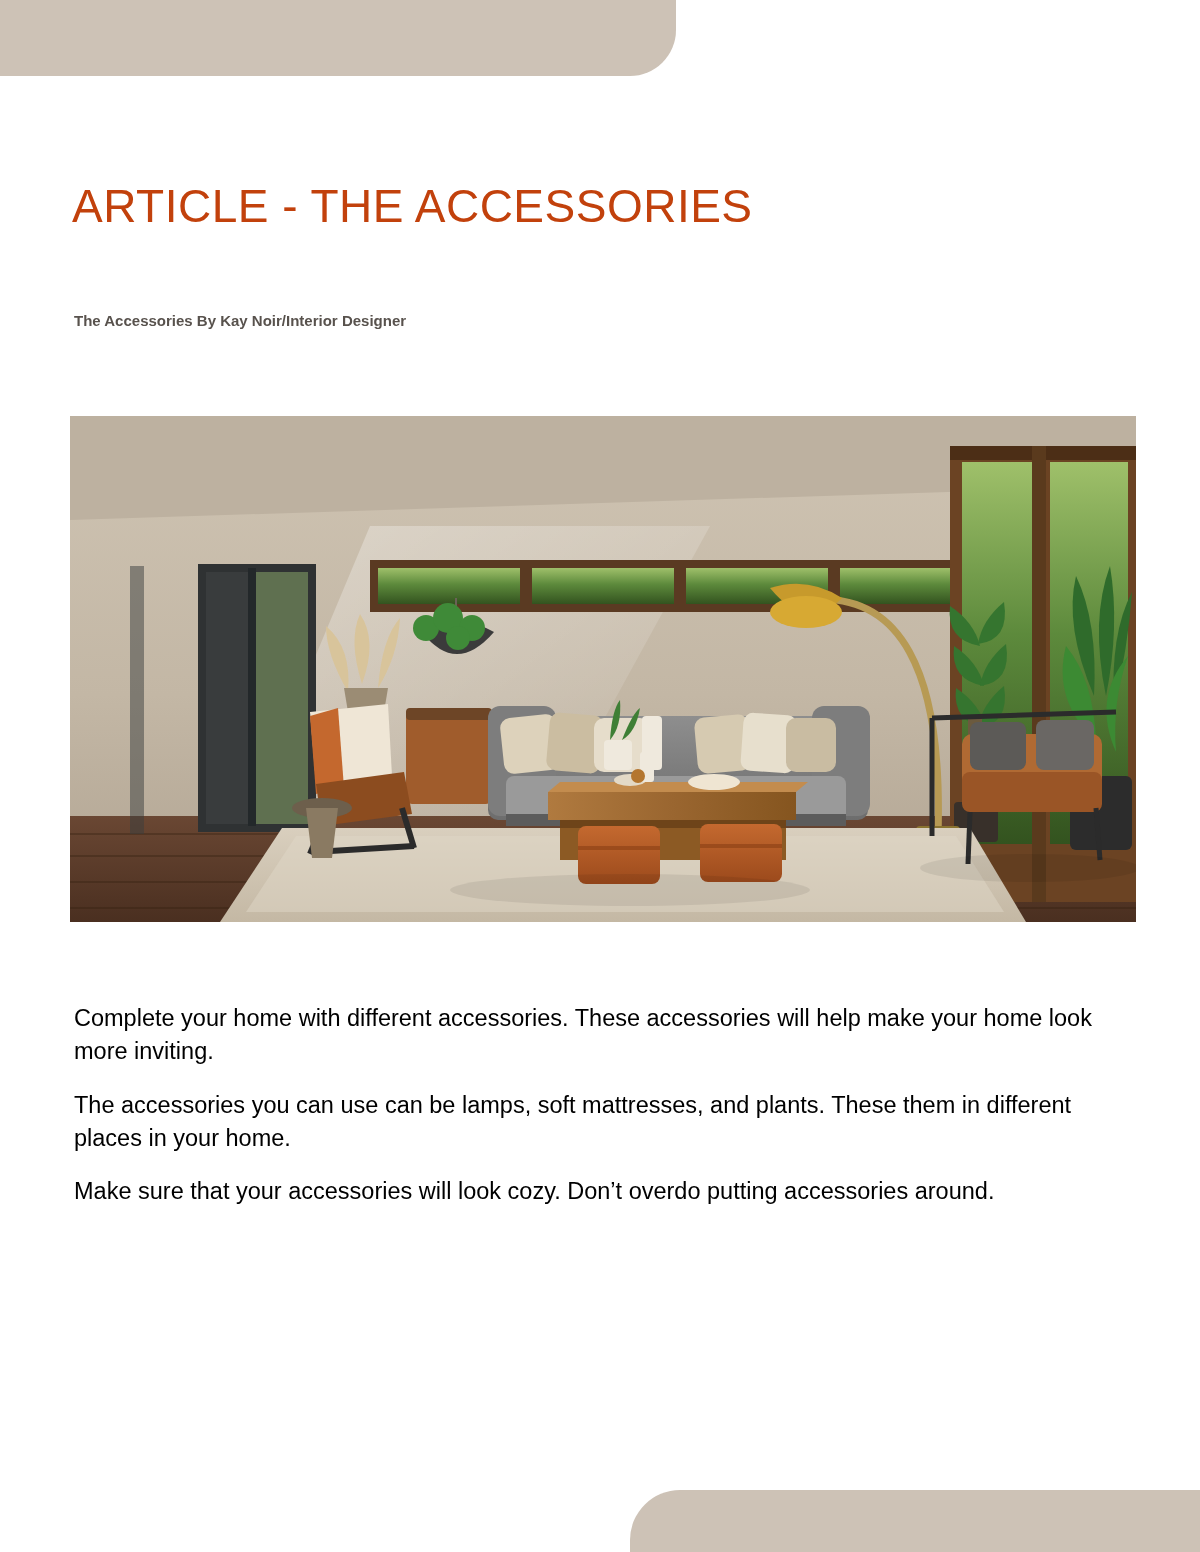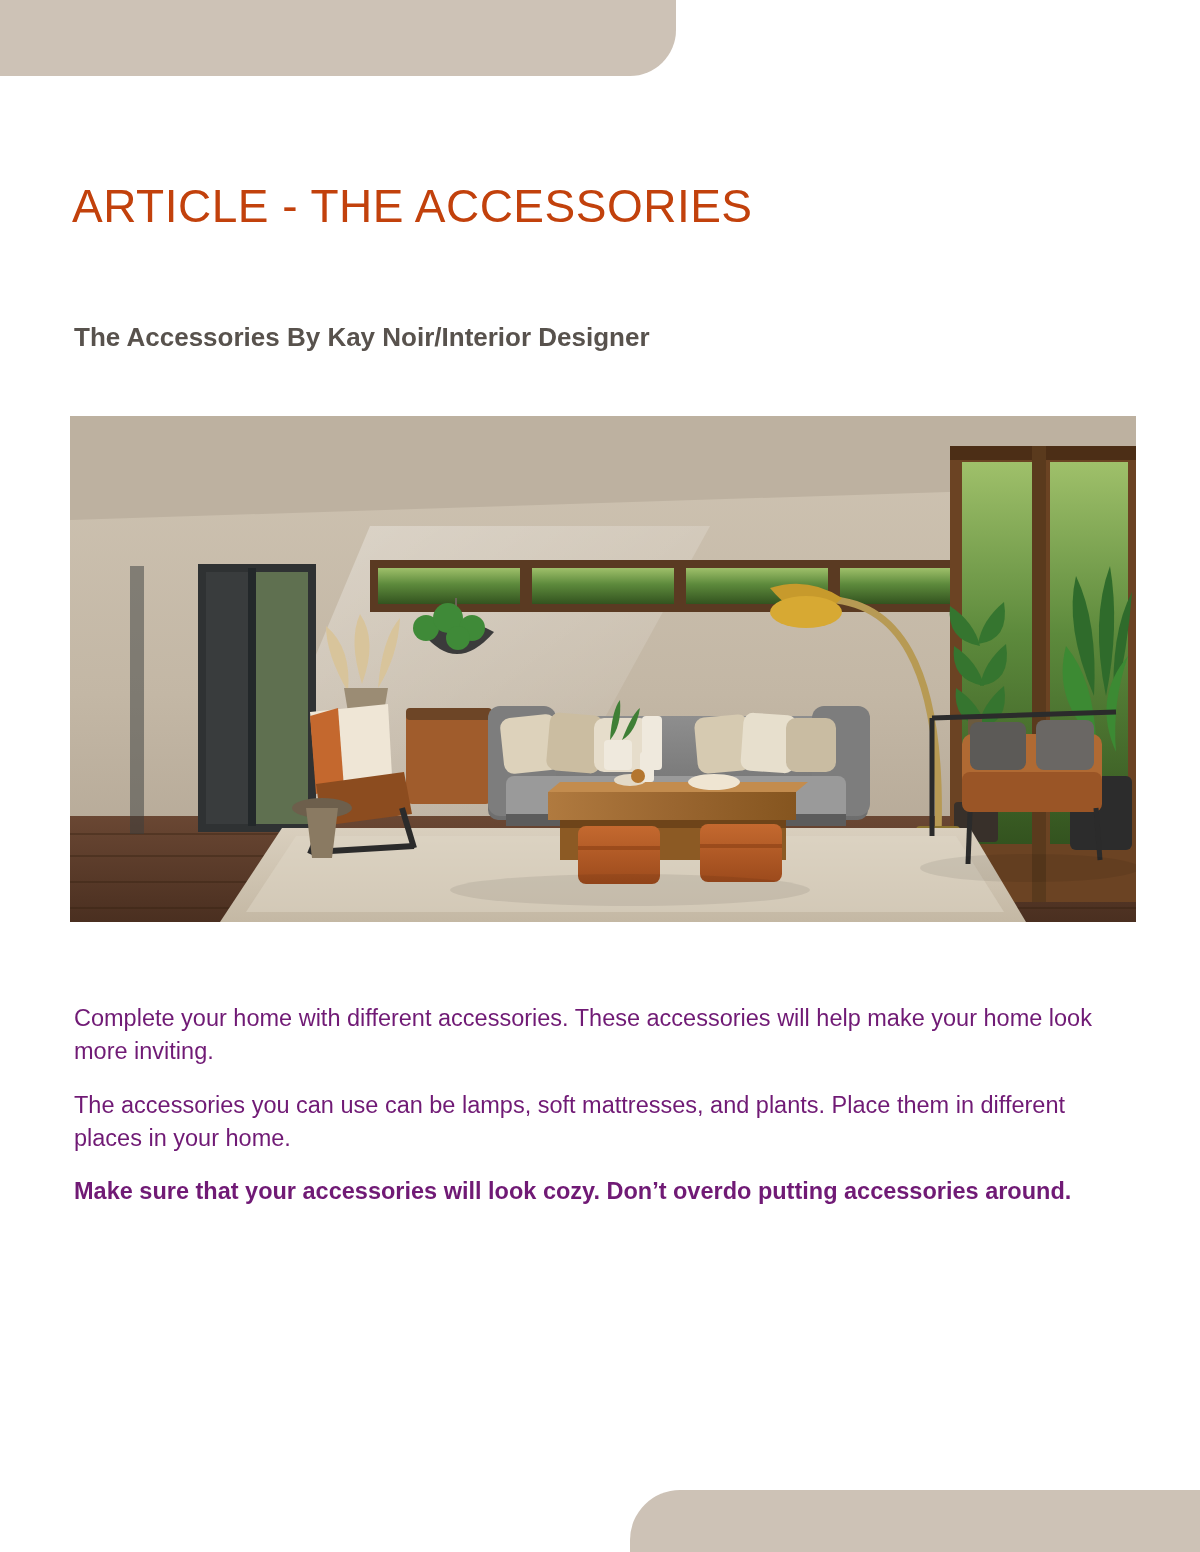--- a/index.html
+++ b/index.html
@@ -53,21 +53,21 @@
     font-weight: 400;
     letter-spacing: 0.5px;
     color: #c2410c;
     white-space: nowrap;
   }
 
   .subtitle {
     position: absolute;
     left: 74px;
     top: 300px;
-    font-size: 26px;
+    font-size: 15px;
     font-weight: 700;
     color: #58524d;
     white-space: nowrap;
   }
 
   
   .hero {
     position: absolute;
     left: 70px;
     top: 416px;
@@ -82,24 +82,24 @@
   .body-copy {
     position: absolute;
     left: 74px;
     top: 1002px;
     width: 1035px;
   }
   .body-copy p {
     margin: 0 0 20px 0;
     font-size: 23.5px;
     line-height: 1.42;
-    color: #701a75;
+    color: #000000;
     font-weight: 400;
   }
-  .body-copy p:last-child { margin-bottom: 12px; font-weight: bold; }
+  .body-copy p:last-child { margin-bottom: 12px; }
 </style>
 </head>
 <body>
 
 <div class="page">
 
   <div class="corner-top"></div>
   <div class="corner-bottom"></div>
 
   <h1 class="title">ARTICLE - THE ACCESSORIES</h1>
@@ -287,17 +287,17 @@
         <path d="M1026 392 L1030 444"></path>
       </g>
 
       <ellipse cx="560" cy="474" rx="180" ry="16" fill="#000000" opacity="0.07"></ellipse>
       <ellipse cx="960" cy="452" rx="110" ry="14" fill="#000000" opacity="0.07"></ellipse>
     </svg>
   </div>
 
   <div class="body-copy">
     <p>Complete your home with different accessories. These accessories will help make your home look more inviting.</p>
-    <p>The accessories you can use can be lamps, soft mattresses, and plants. Place them in different places in your home.</p>
+    <p>The accessories you can use can be lamps, soft mattresses, and plants. These them in different places in your home.</p>
     <p>Make sure that your accessories will look cozy. Don’t overdo putting accessories around.</p>
   </div>
 
 </div>
 
 </body></html>

